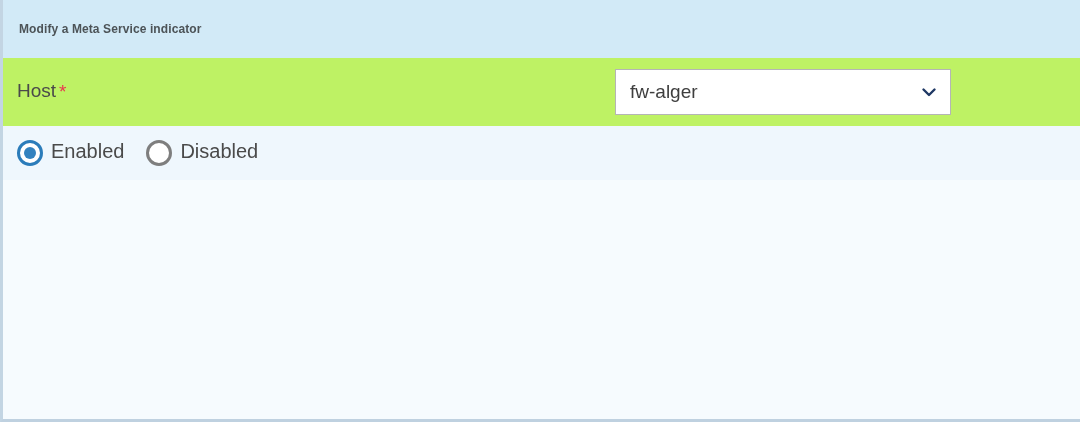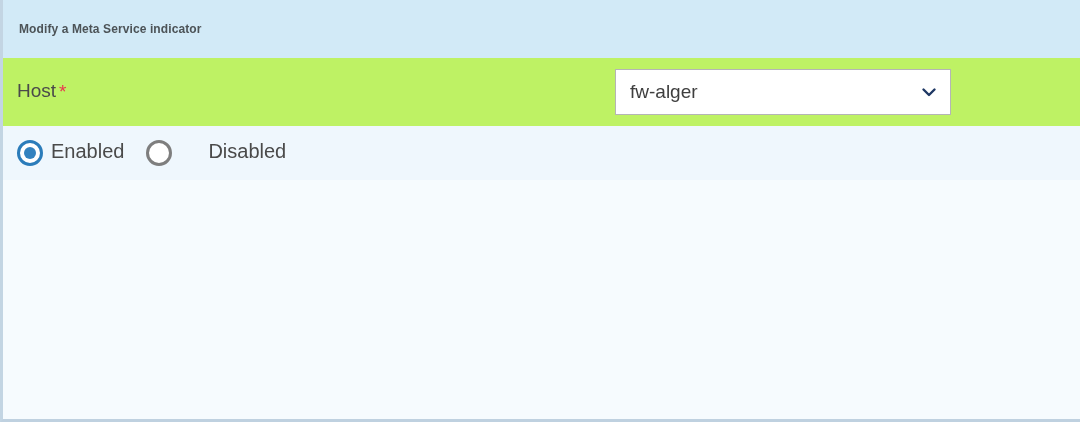--- a/index.html
+++ b/index.html
@@ -132,21 +132,21 @@
   
   .radio-group {
     display: flex;
     align-items: center;
   }
   .radio-option {
     display: flex;
     cursor: pointer;
     margin-right: 22px;
   }
-  .radio-option:last-child { margin-right: 0; gap: 28px; }
+  .radio-option:last-child { margin-right: 0; }
   .radio-mark {
     width: 26px;
     height: 26px;
     border-radius: 50%;
     box-sizing: border-box;
     flex: 0 0 26px;
     margin-right: 8px;
     position: relative;
   }
   .radio-on {

